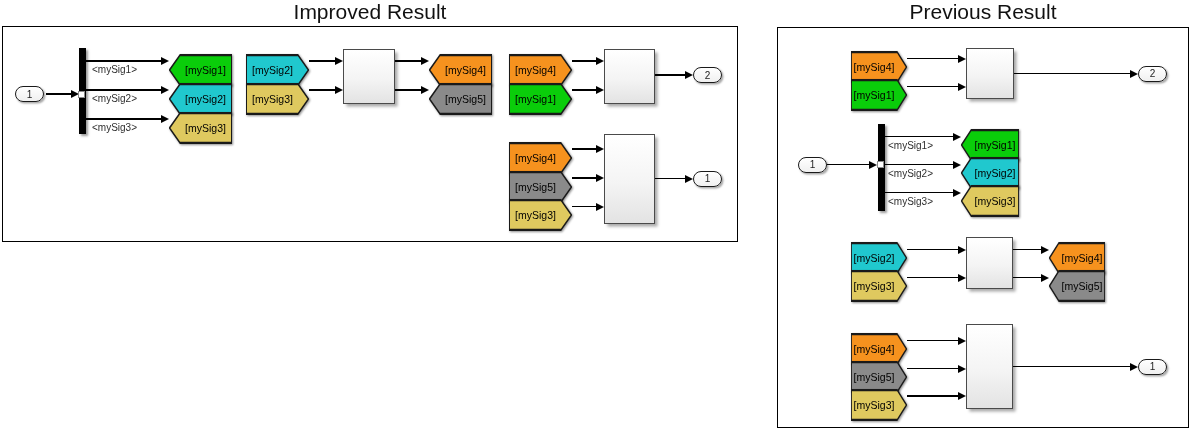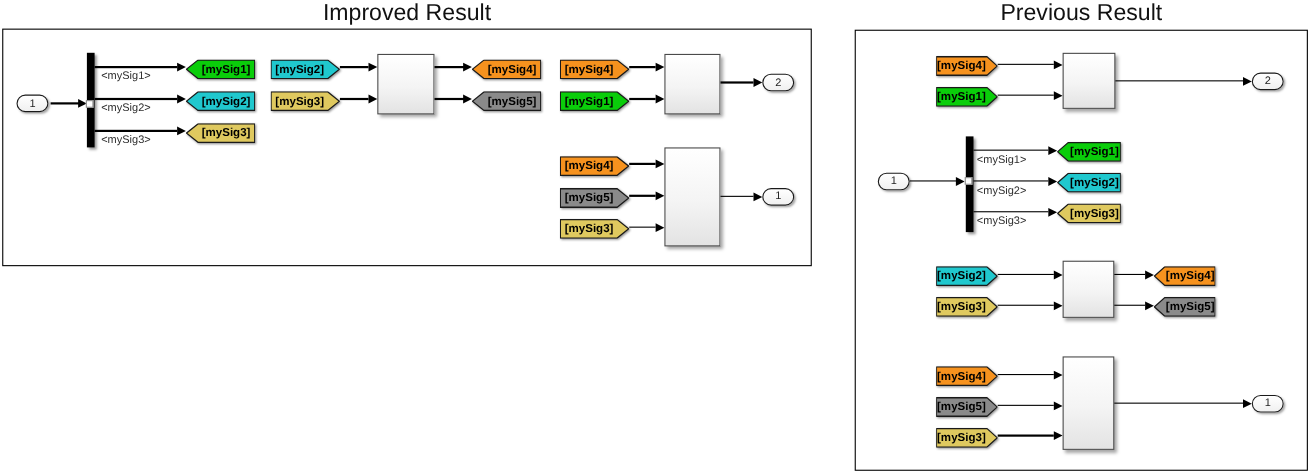--- a/index.html
+++ b/index.html
@@ -36,21 +36,21 @@
   .demux{
     position:absolute;width:7px;background:#000;
     box-shadow:2px 2px 2.5px rgba(0,0,0,0.4);
   }
   .junction{
     position:absolute;width:7px;height:7px;background:#fff;border:1px solid #8a8a8a;box-sizing:border-box;
   }
   .siglabel{
     position:absolute;font-size:10px;color:#2e2e2e;white-space:nowrap;
   }
-  .tag{position:absolute;width:63px;height:18px;font-weight:bold;}
+  .tag{position:absolute;width:63px;height:32px;}
   .tag svg{
     position:absolute;left:0;top:0;width:100%;height:100%;
     filter:drop-shadow(1.5px 1.5px 1px rgba(0,0,0,0.45));
   }
   .tag .lbl{
     position:absolute;inset:0;display:flex;align-items:center;justify-content:center;
     font-size:10.5px;color:#000;white-space:nowrap;
   }
   .tag.goto .lbl{padding-left:10px;}
   .tag.from .lbl{padding-right:10px;}

